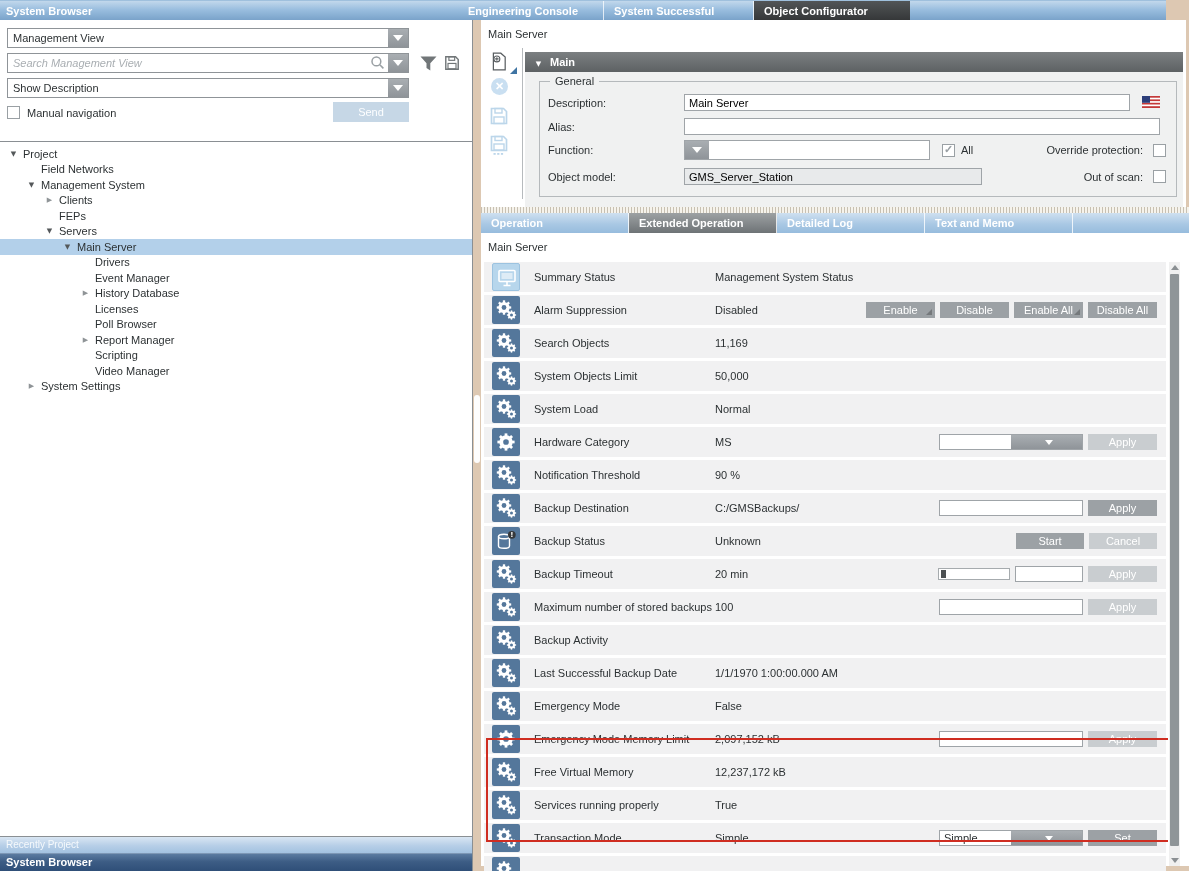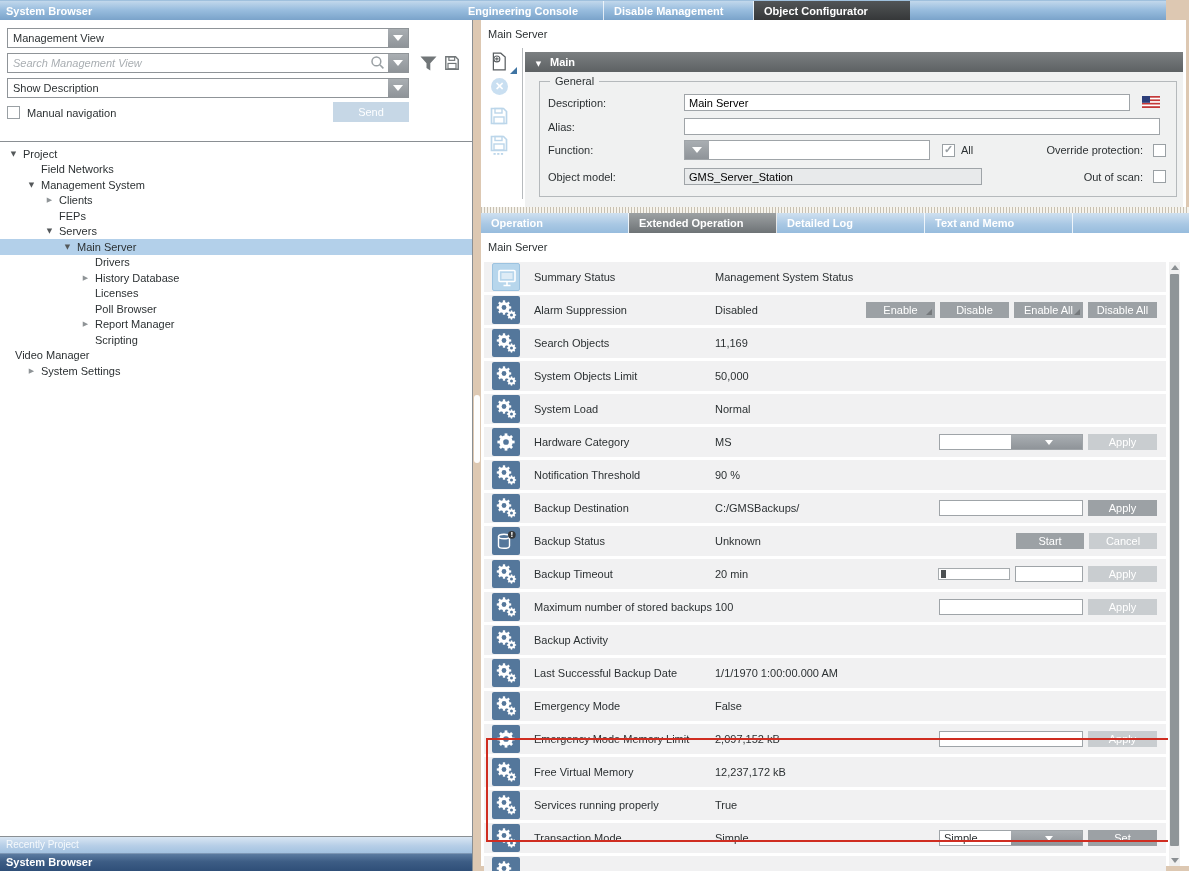--- a/index.html
+++ b/index.html
@@ -181,58 +181,62 @@
         </div>
         <div class="tree-row sel" style="padding-left: 62px;">
           <span class="tw exp">▼</span>
           <span class="tl">Main Server</span>
         </div>
         <div class="tree-row" style="padding-left: 80px;">
           <span class="tw "></span>
           <span class="tl">Drivers</span>
         </div>
         <div class="tree-row" style="padding-left: 80px;">
+          <span class="tw "></span>
+          <span class="tl">Event Manager</span>
+        </div>
+        <div class="tree-row" style="padding-left: 80px;">
           <span class="tw col">▶</span>
           <span class="tl">History Database</span>
         </div>
         <div class="tree-row" style="padding-left: 80px;">
           <span class="tw "></span>
           <span class="tl">Licenses</span>
         </div>
         <div class="tree-row" style="padding-left: 80px;">
           <span class="tw "></span>
           <span class="tl">Poll Browser</span>
         </div>
         <div class="tree-row" style="padding-left: 80px;">
           <span class="tw col">▶</span>
           <span class="tl">Report Manager</span>
         </div>
         <div class="tree-row" style="padding-left: 80px;">
           <span class="tw "></span>
           <span class="tl">Scripting</span>
         </div>
-        <div class="tree-row" style="">
+        <div class="tree-row" style="padding-left: 80px;">
           <span class="tw "></span>
           <span class="tl">Video Manager</span>
         </div>
         <div class="tree-row" style="padding-left: 26px;">
           <span class="tw col">▶</span>
           <span class="tl">System Settings</span>
         </div>
       </div>
 
     <div id="lp-recent">Recently Project</div>
     <div id="lp-bottom">System Browser</div>
   </div>
 
   <div id="v-splitter-handle"></div>
 
   <div id="top-tabbar">
       <div class="ttab w1">Engineering Console</div>
-      <div class="ttab w2">Disable Management</div>
+      <div class="ttab w2">System Successful</div>
       <div class="ttab active">Object Configurator</div>
     </div>
 
   <div id="upper-pane">
     <div class="crumb">Main Server</div>
 
     <div id="oc-toolbar">
       <div class="oc-ico">
         <svg width="21" height="23" viewBox="0 0 24 24">
             <path d="M5 2.5h8.5L18.5 7v14.5H5z" fill="#fff" stroke="#585d60" stroke-width="1.4"></path>

